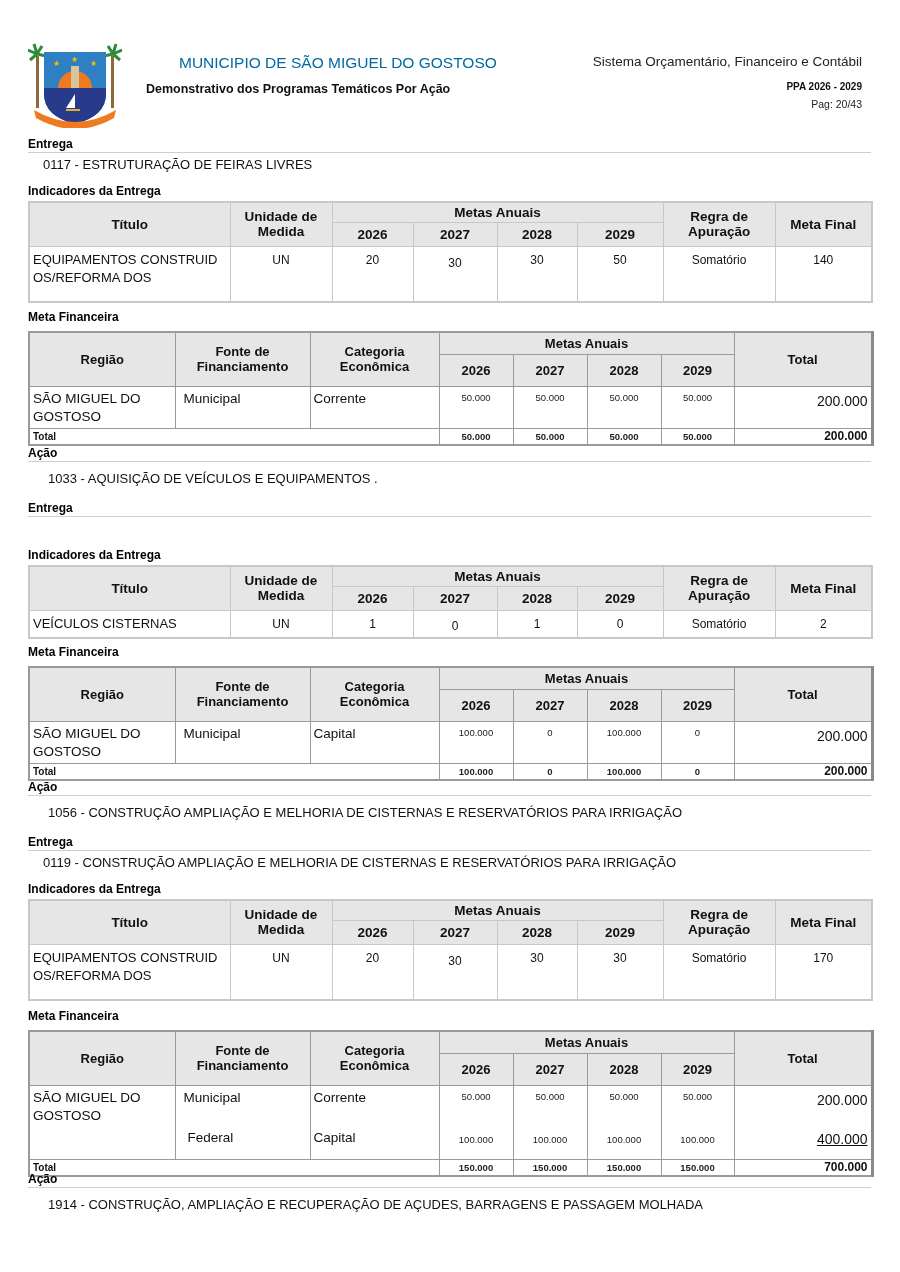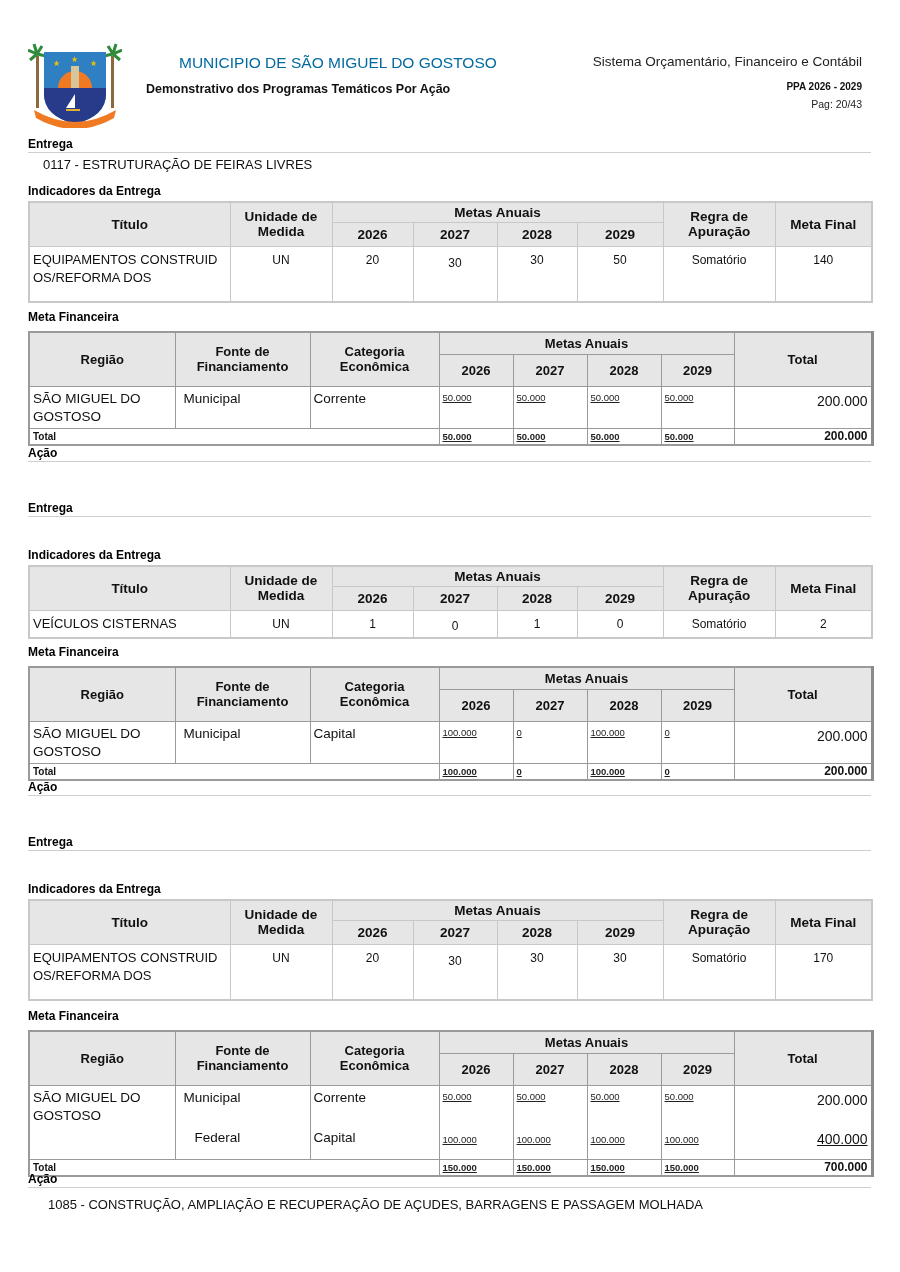--- a/index.html
+++ b/index.html
@@ -37,21 +37,21 @@
   }
   table.ind td { font-size: 13px; text-align: center; vertical-align: top; padding: 4px 3px 2px 3px; color: #111; line-height: 18px; }
   table.ind td.titulo { text-align: left; }
   table.ind td.small { font-size: 12px; }
 
   
   table.fin { border: 2px solid #9a9a9a; border-right: 3px solid #8a8a8a; }
   table.fin th, table.fin td { border: 1.5px solid #9a9a9a; }
   table.fin th { background: #e6e6e6; font-weight: bold; font-size: 13px; text-align: center; padding: 0; color: #111; }
   table.fin td { font-size: 13.5px; vertical-align: top; padding: 3px 3px 2px 3px; color: #111; line-height: 18px; }
-  table.fin td.num { font-size: 9.5px; text-align: left; padding-top: 2px; color: #222; text-decoration: underline; }
+  table.fin td.num { font-size: 9.5px; text-align: center; padding-top: 2px; color: #222; }
   table.fin td.tot { font-size: 14px; text-align: right; padding-top: 5px; }
   table.fin tr.total-row td { font-size: 10px; font-weight: bold; padding: 1px 3px; line-height: 13px; }
   table.fin tr.total-row td.num { font-size: 9.5px; }
   table.fin tr.total-row td.tot { font-size: 12px; padding-top: 1px; }
   table.fin td.noborder-b { border-bottom: none; }
   table.fin td.noborder-t { border-top: none; }
 </style>
 </head>
 <body>
 
@@ -169,20 +169,21 @@
       <td class="num">50.000</td>
       <td class="num">50.000</td>
       <td class="num">50.000</td>
       <td class="num">50.000</td>
       <td class="tot">200.000</td>
     </tr>
   </tbody>
     </table>
 
   <div class="sec-label" style="top:446px;">Ação</div>
+  <div class="sec-value" style="top:471px;">1033 - AQUISIÇÃO DE VEÍCULOS E EQUIPAMENTOS .</div>
   <div class="sec-label" style="top:501px;">Entrega</div>
   <div class="sub-label" style="top:548px;">Indicadores da Entrega</div>
 
   <table class="ind" style="top:565px;">
     <colgroup>
       <col style="width:201px">
         <col style="width:102px">
         <col style="width:81px">
         <col style="width:84px">
         <col style="width:80px">
@@ -259,21 +260,23 @@
       <td class="num">100.000</td>
       <td class="num">0</td>
       <td class="num">100.000</td>
       <td class="num">0</td>
       <td class="tot">200.000</td>
     </tr>
   </tbody>
     </table>
 
   <div class="sec-label" style="top:780px;">Ação</div>
+  <div class="sec-value" style="top:805px;">1056 - CONSTRUÇÃO AMPLIAÇÃO  E MELHORIA DE CISTERNAS E RESERVATÓRIOS PARA IRRIGAÇÃO</div>
   <div class="sec-label" style="top:835px;">Entrega</div>
+  <div class="sec-value ent" style="top:855px;">0119 - CONSTRUÇÃO AMPLIAÇÃO  E MELHORIA DE CISTERNAS E RESERVATÓRIOS PARA IRRIGAÇÃO</div>
   <div class="sub-label" style="top:882px;">Indicadores da Entrega</div>
 
   <table class="ind" style="top:899px;">
     <colgroup>
       <col style="width:201px">
         <col style="width:102px">
         <col style="width:81px">
         <col style="width:84px">
         <col style="width:80px">
         <col style="width:86px">
@@ -338,35 +341,35 @@
       <td rowspan="2">SÃO MIGUEL DO GOSTOSO</td>
       <td class="noborder-b" style="padding-left:8px;">Municipal</td>
       <td class="noborder-b">Corrente</td>
       <td class="num noborder-b">50.000</td>
       <td class="num noborder-b">50.000</td>
       <td class="num noborder-b">50.000</td>
       <td class="num noborder-b">50.000</td>
       <td class="tot noborder-b">200.000</td>
     </tr>
     <tr style="height:36px;">
-      <td class="noborder-t" style="padding-left:19px; padding-top:6px;">Federal</td>
+      <td class="noborder-t" style="padding-left:12px; padding-top:6px;">Federal</td>
       <td class="noborder-t" style="padding-top:6px;">Capital</td>
       <td class="num noborder-t" style="padding-top:8px;">100.000</td>
       <td class="num noborder-t" style="padding-top:8px;">100.000</td>
       <td class="num noborder-t" style="padding-top:8px;">100.000</td>
       <td class="num noborder-t" style="padding-top:8px;">100.000</td>
       <td class="tot noborder-t" style="padding-top:7px;text-decoration:underline;">400.000</td>
     </tr>
     <tr class="total-row" style="height:16px;">
       <td colspan="3">Total</td>
       <td class="num">150.000</td>
       <td class="num">150.000</td>
       <td class="num">150.000</td>
       <td class="num">150.000</td>
       <td class="tot">700.000</td>
     </tr>
   </tbody>
     </table>
 
   <div class="sec-label" style="top:1172px;">Ação</div>
-  <div class="sec-value" style="top:1197px;">1085 - CONSTRUÇÃO, AMPLIAÇÃO E RECUPERAÇÃO DE AÇUDES, BARRAGENS E PASSAGEM MOLHADA</div>
+  <div class="sec-value" style="top:1197px;">1914 - CONSTRUÇÃO, AMPLIAÇÃO E RECUPERAÇÃO DE AÇUDES, BARRAGENS E PASSAGEM MOLHADA</div>
 
 </div>
 
 </body></html>

